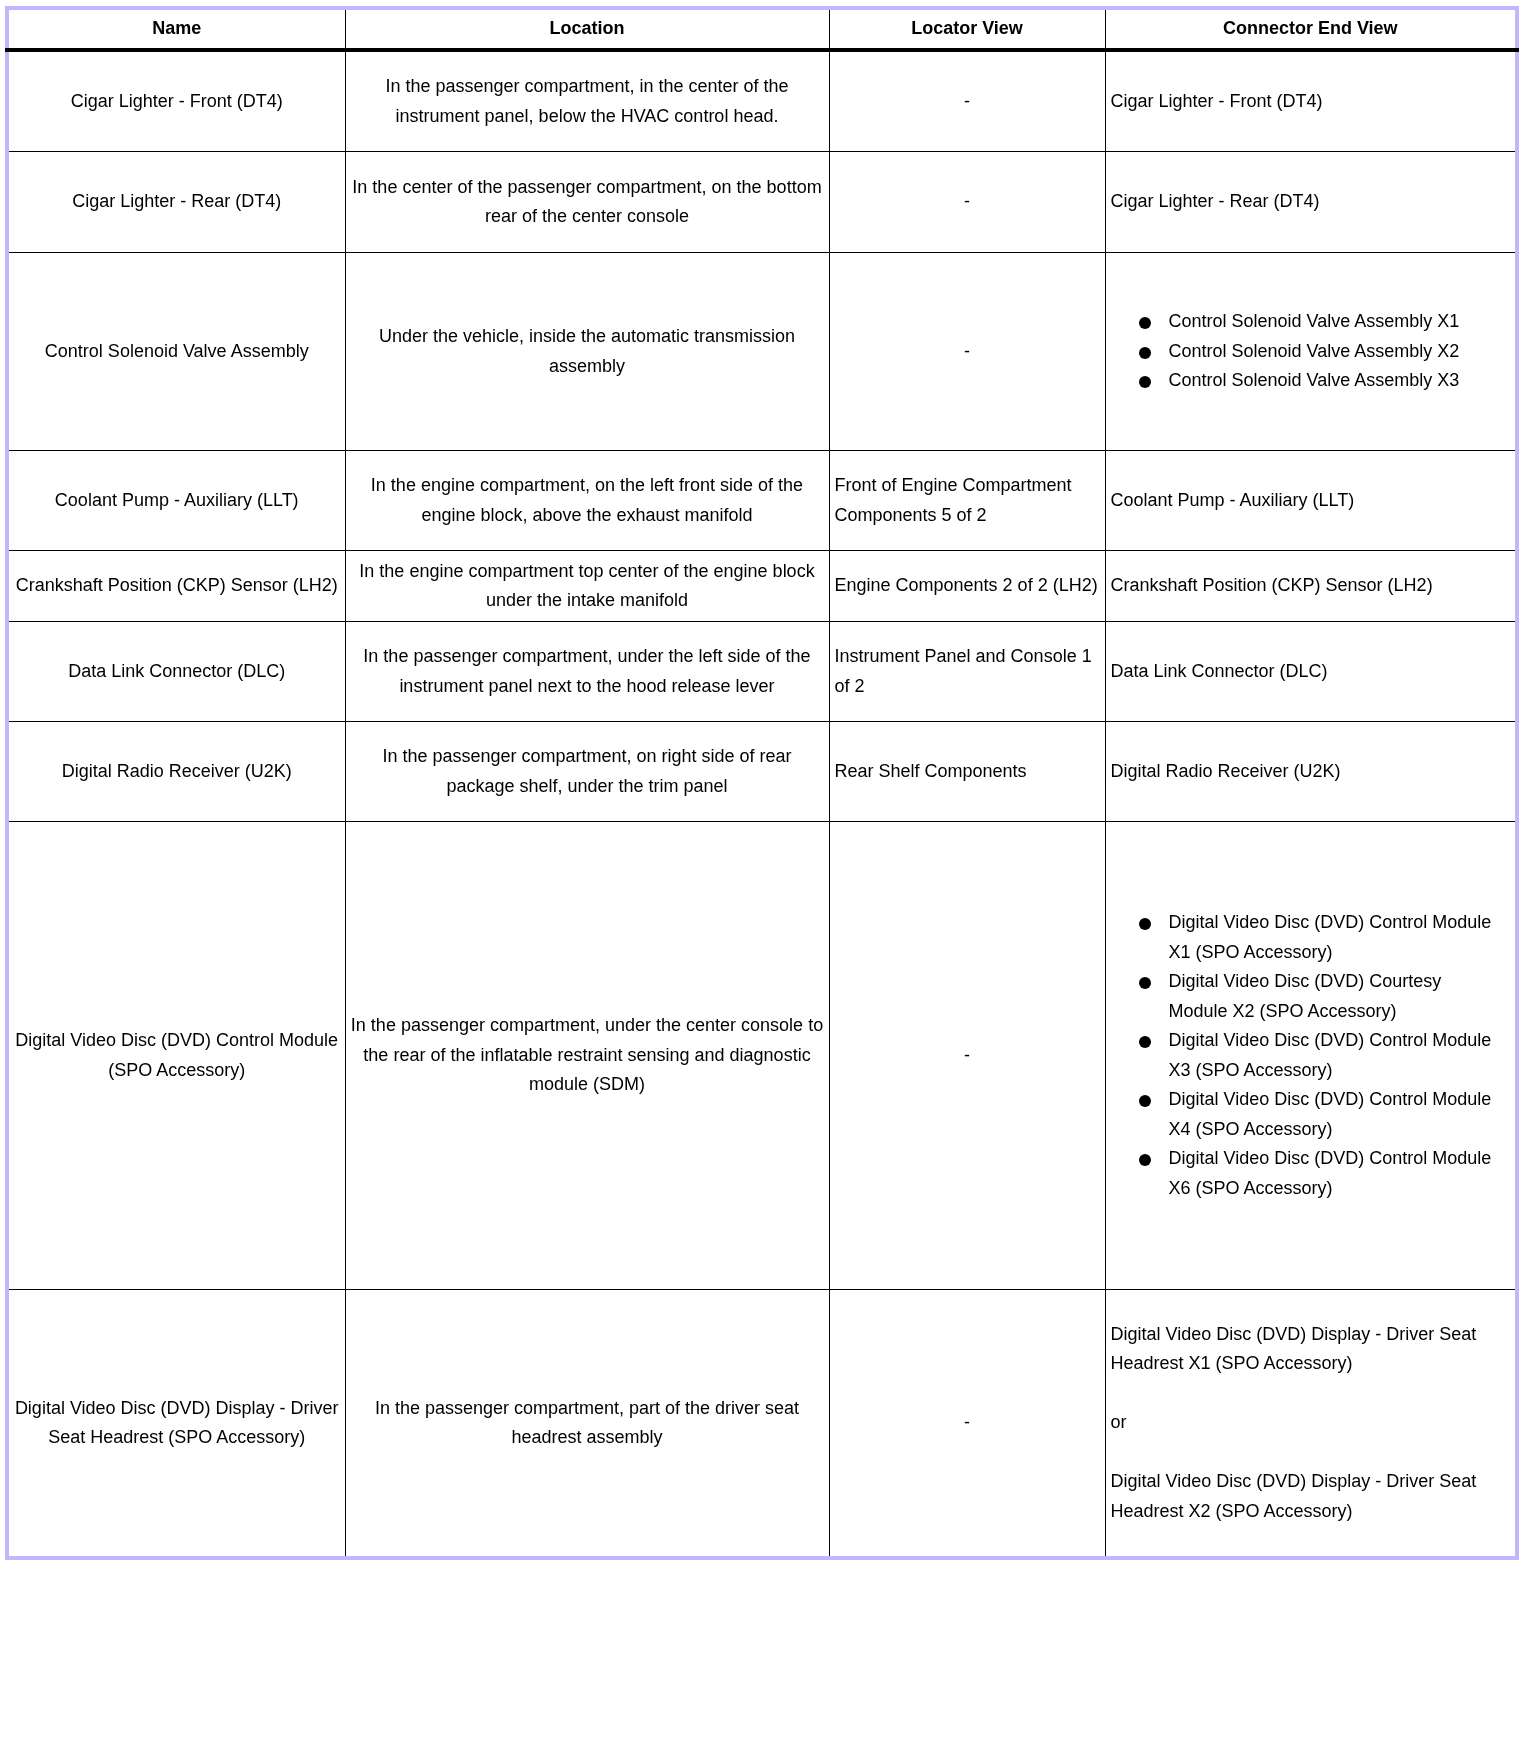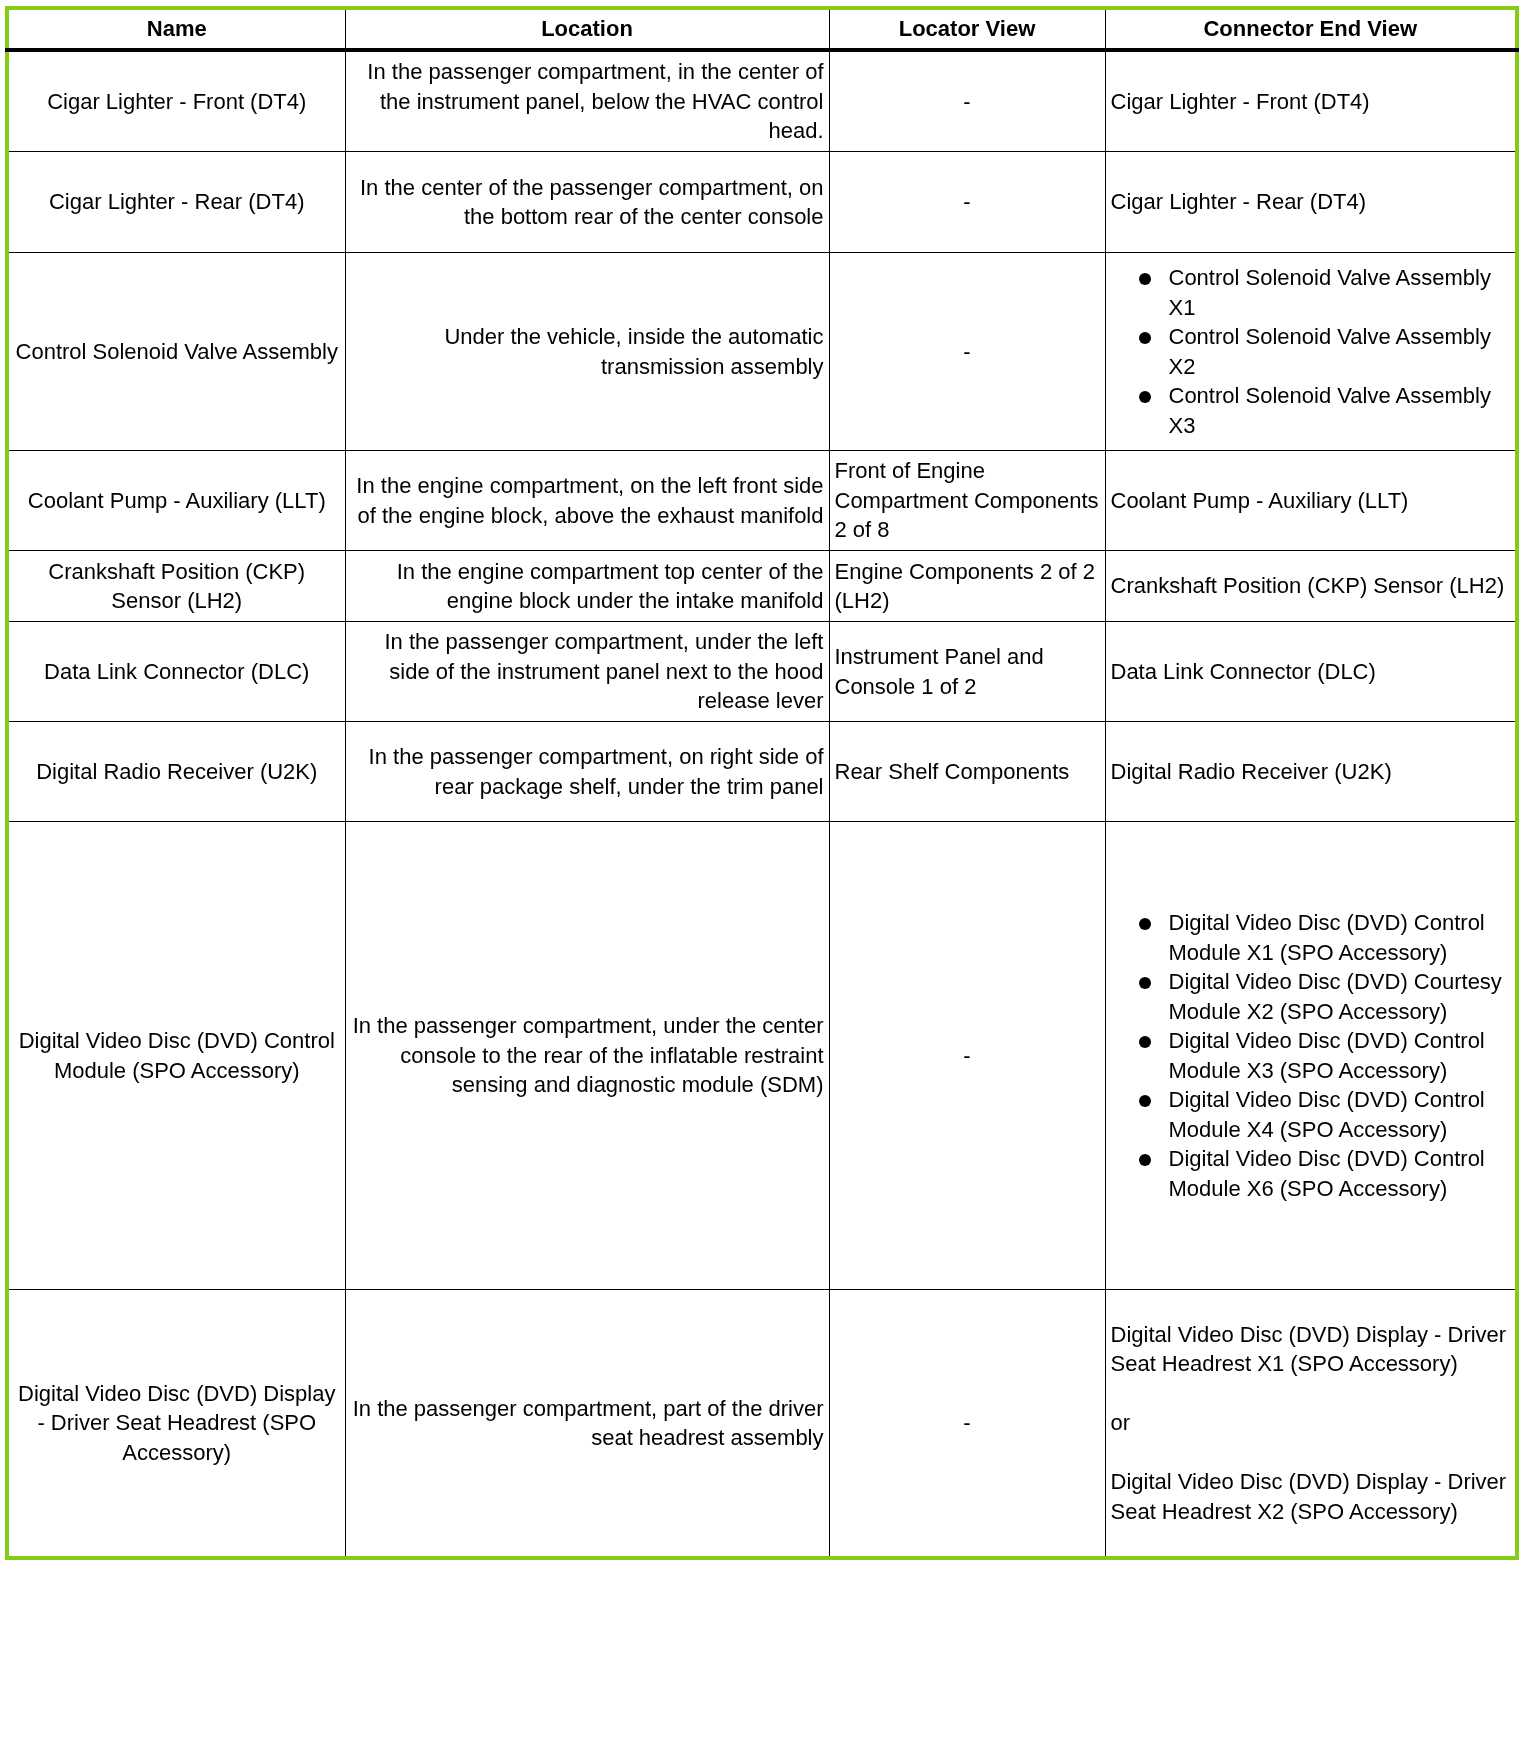--- a/index.html
+++ b/index.html
@@ -1,40 +1,40 @@
 <!DOCTYPE html>
 <html><head>
   <meta charset="utf-8">
   <style>
     html, body { margin: 0; padding: 0; background: #ffffff; }
     body { width: 1520px; height: 1758px; position: relative; overflow: hidden; }
     .tbl {
       position: absolute; left: 5px; top: 6px;
       width: 1510px;
       border-collapse: collapse;
-      border: 4px solid #84cc16;
+      border: 4px solid #c4b5fd;
       font-family: "Liberation Sans", sans-serif;
-      font-size: 22px;
+      font-size: 18px;
       line-height: 29.5px;
       color: #000;
       table-layout: fixed;
     }
     .tbl th, .tbl td {
       border: 1.5px solid #000;
       padding: 0 5px;
       vertical-align: middle;
     }
     .tbl thead th {
       font-weight: bold;
       text-align: center;
       height: 38px;
       border-bottom: 4px solid #000;
     }
     .c-name { text-align: center; }
-    .c-loc { text-align: right; }
+    .c-loc { text-align: center; }
     .c-locv { text-align: left; }
     .c-locv.dash { text-align: center; }
     .c-conn { text-align: left; }
     ul.bullets { list-style: none; margin: 8px; padding: 0 0 0 16px; }
     ul.bullets li { position: relative; padding-left: 34px; }
     ul.bullets li .dot {
       position: absolute; left: 4px; top: 10px;
       width: 12px; height: 12px; border-radius: 50%; background: #000;
     }
     .blankline { height: 29.5px; }
@@ -93,21 +93,21 @@
         <ul class="bullets">
           <li><span class="dot"></span><span>Control Solenoid Valve Assembly X1</span></li>
           <li><span class="dot"></span><span>Control Solenoid Valve Assembly X2</span></li>
           <li><span class="dot"></span><span>Control Solenoid Valve Assembly X3</span></li>
         </ul>
       </td>
     </tr>
     <tr class="r4">
       <td class="c-name">Coolant Pump - Auxiliary (LLT)</td>
       <td class="c-loc">In the engine compartment, on the left front side of the engine block, above the exhaust manifold</td>
-      <td class="c-locv">Front of Engine Compartment Components 2 of 8</td>
+      <td class="c-locv">Front of Engine Compartment Components 5 of 2</td>
       <td class="c-conn">Coolant Pump - Auxiliary (LLT)</td>
     </tr>
     <tr class="r6">
       <td class="c-name">Crankshaft Position (CKP) Sensor (LH2)</td>
       <td class="c-loc">In the engine compartment top center of the engine block under the intake manifold</td>
       <td class="c-locv">Engine Components 2 of 2 (LH2)</td>
       <td class="c-conn">Crankshaft Position (CKP) Sensor (LH2)</td>
     </tr>
     <tr class="r8">
       <td class="c-name">Data Link Connector (DLC)</td>

